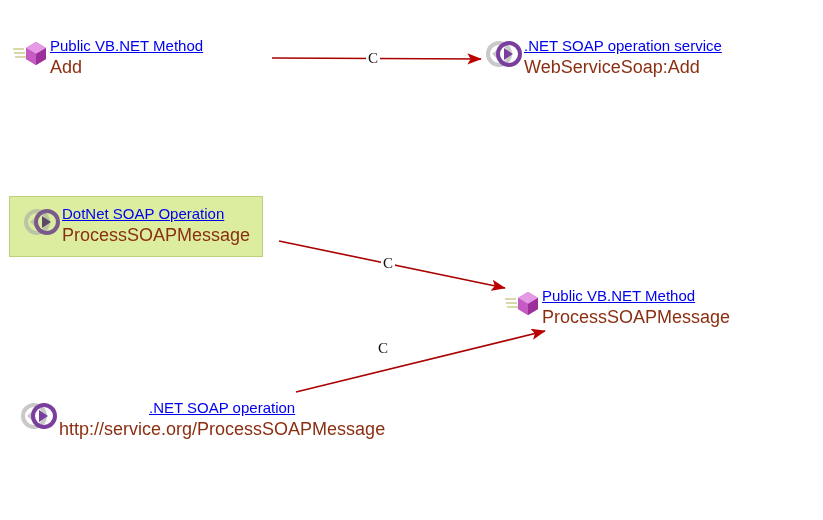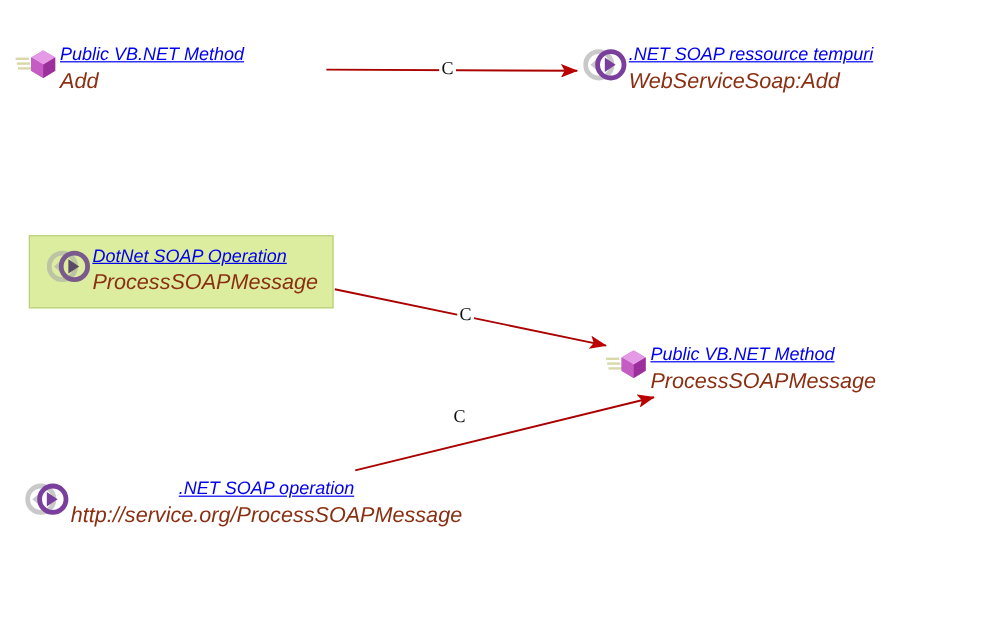--- a/index.html
+++ b/index.html
@@ -53,21 +53,20 @@
     flex: 0 0 auto;
     width: 38px;
     height: 30px;
     position: relative;
     margin-top: 1px;
   }
   .node-text {
     display: flex;
     flex-direction: column;
     line-height: 1.12;
-    font-style: italic;
   }
   .node-title {
     font-family: "Liberation Sans", sans-serif;
     font-size: 15px;
     color: #0000ee;
     text-decoration: underline;
     white-space: nowrap;
     cursor: pointer;
   }
   .node-sub {
@@ -127,26 +126,26 @@
   <div class="node" id="node1" style="left: 486px; top: 38px;">
     <div class="node-icon">
       <svg class="ico" width="38" height="30" viewBox="0 0 38 30">
         <circle cx="13" cy="15" r="11" fill="none" stroke="#c9c9c9" stroke-width="4"></circle>
         <polygon points="13,9 13,21 6,15" fill="#c9c9c9"></polygon>
         <circle cx="23" cy="15" r="11" fill="none" stroke="#7a3f9d" stroke-width="4"></circle>
         <polygon points="18,9 18,21 27,15" fill="#7a3f9d"></polygon>
       </svg>
     </div>
     <div class="node-text">
-      <span class="node-title">.NET SOAP ressource tempuri</span>
+      <span class="node-title">.NET SOAP operation service</span>
       <span class="node-sub">WebServiceSoap:Add</span>
     </div>
   </div>
 
-  <div class="node highlight" id="node2" style="left: 24px; top: 196px; background: rgb(220, 237, 160); border-color: rgb(185, 207, 126); padding: 9px 12px 11px 14px;">
+  <div class="node highlight" id="node2" style="left: 9px; top: 196px; background: rgb(220, 237, 160); border-color: rgb(185, 207, 126); padding: 9px 12px 11px 14px;">
     <div class="node-icon">
       <svg class="ico" width="38" height="30" viewBox="0 0 38 30">
         <circle cx="13" cy="15" r="11" fill="none" stroke="#bcc4a4" stroke-width="4"></circle>
         <polygon points="13,9 13,21 6,15" fill="#bcc4a4"></polygon>
         <circle cx="23" cy="15" r="11" fill="none" stroke="#7a5a8d" stroke-width="4"></circle>
         <polygon points="18,9 18,21 27,15" fill="#5a4a66"></polygon>
       </svg>
     </div>
     <div class="node-text">
       <span class="node-title">DotNet SOAP Operation</span>

